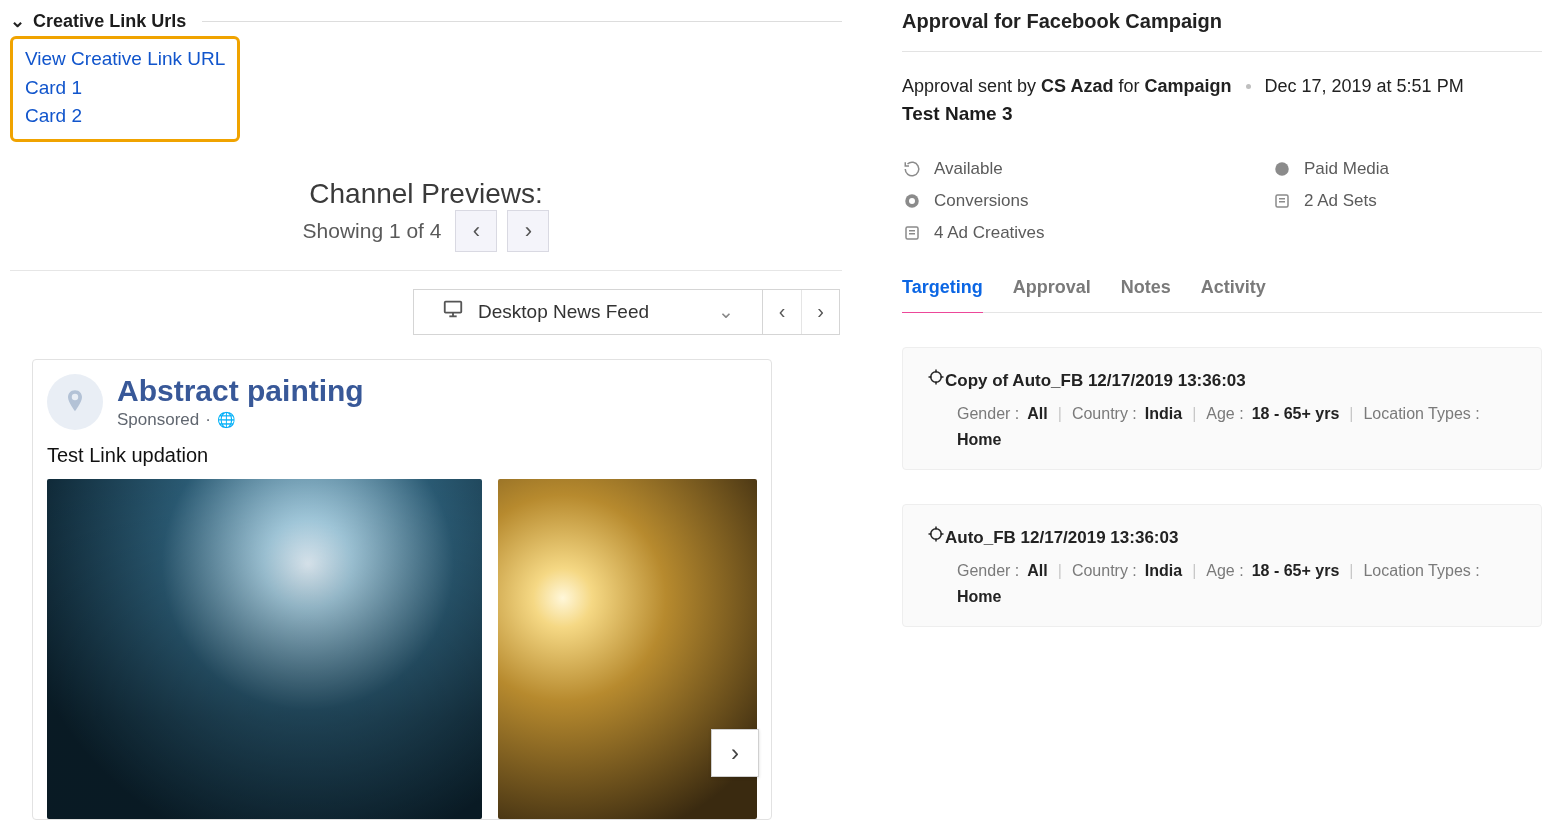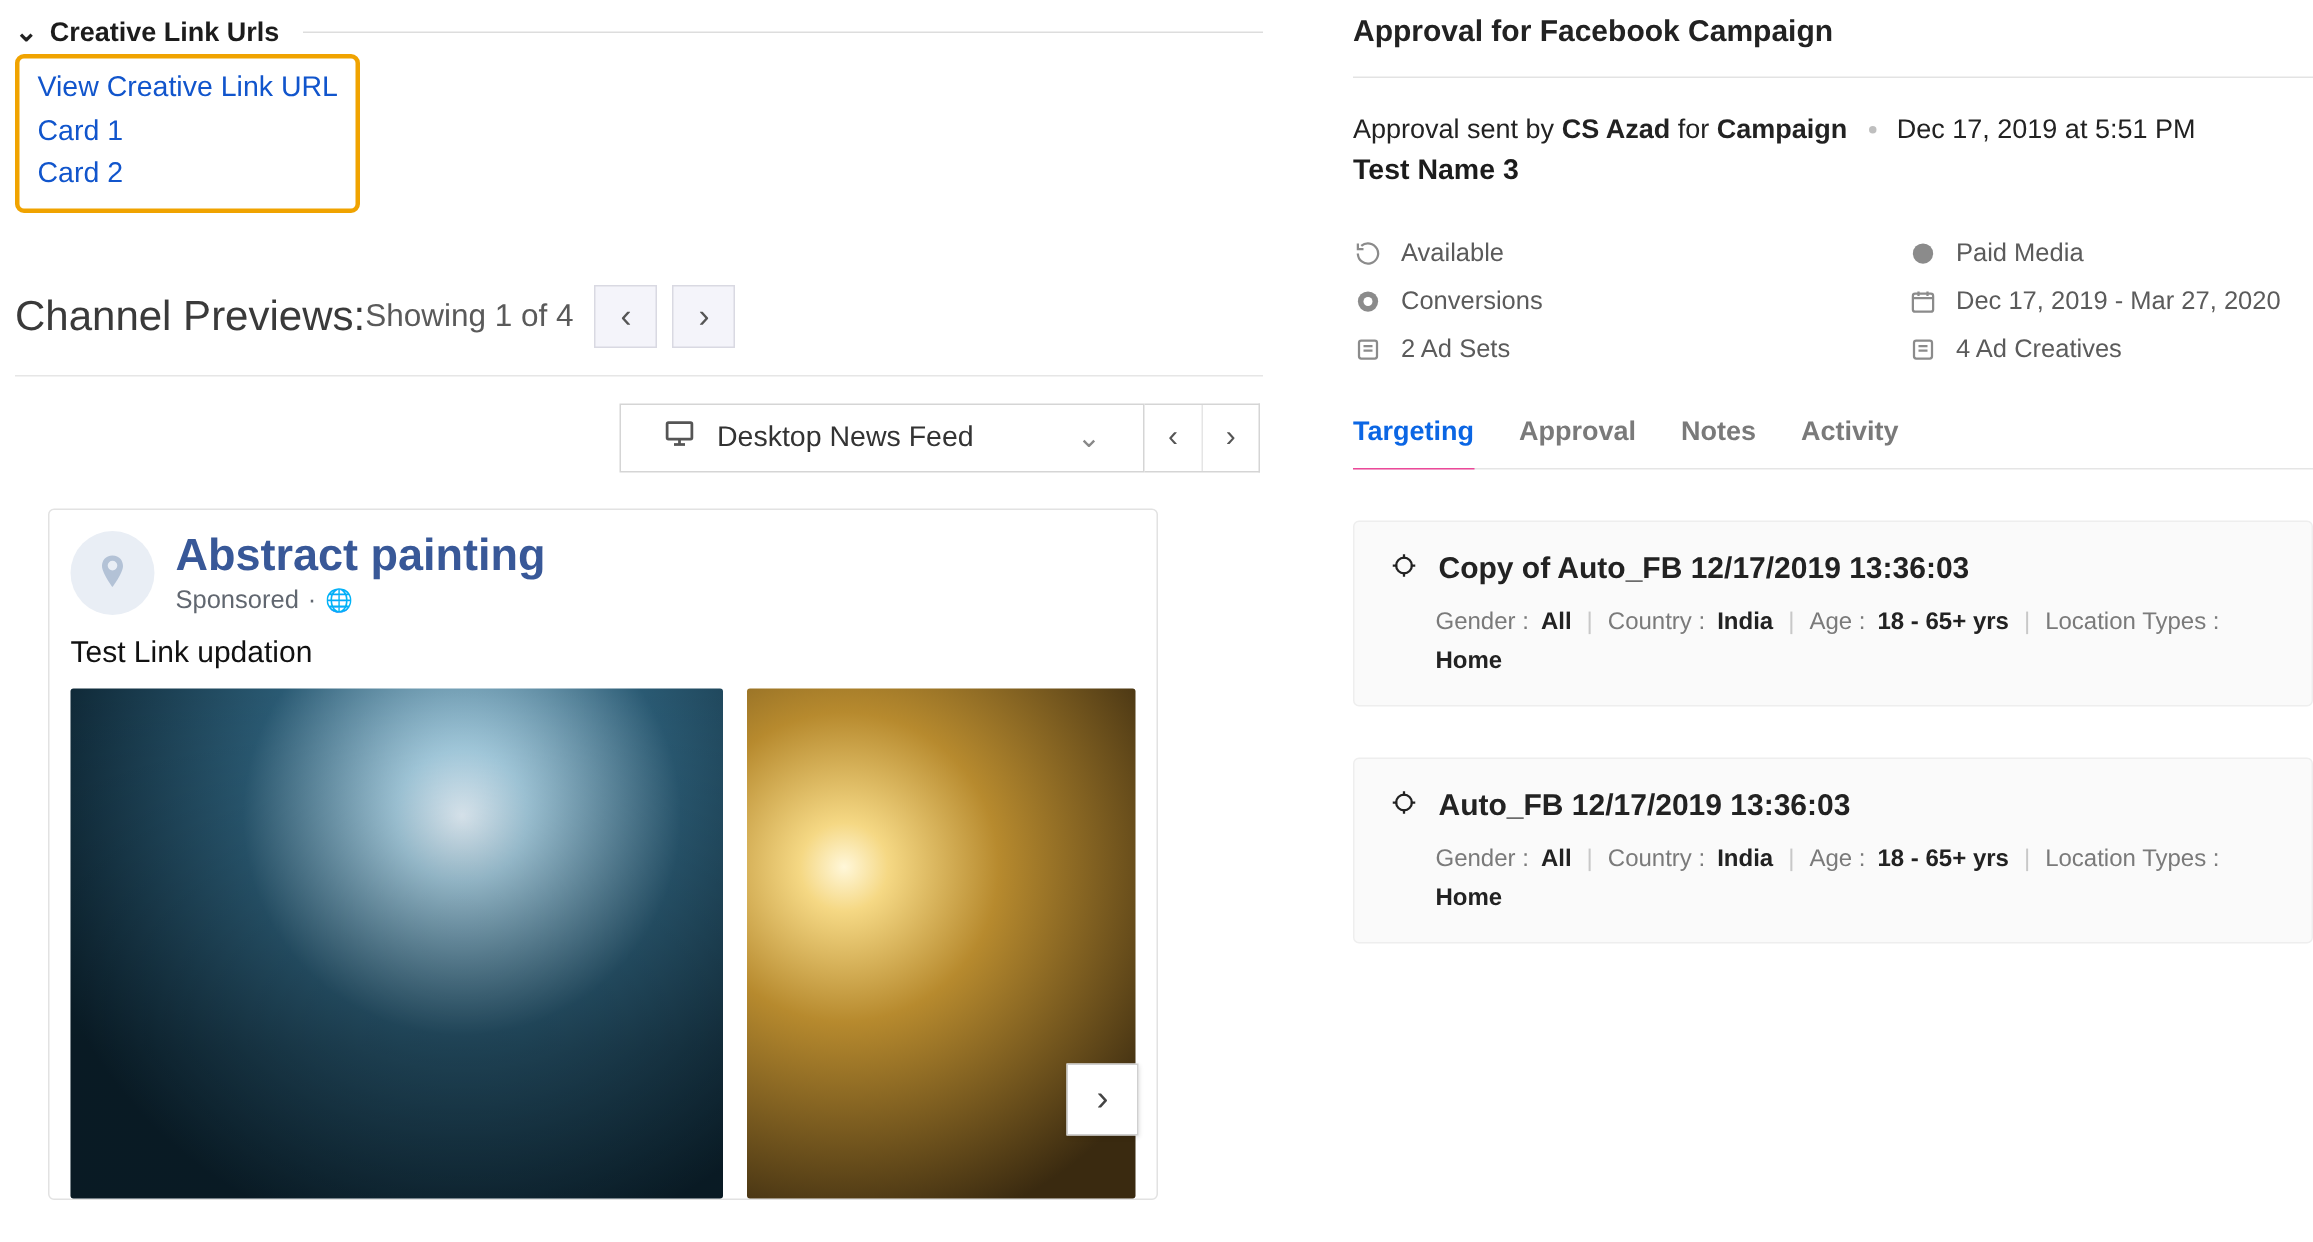--- a/index.html
+++ b/index.html
@@ -50,23 +50,24 @@
   .link-line {
     color: #1155cc;
     font-size: 19px;
     line-height: 1.5;
     cursor: pointer;
   }
   
   .channel-row {
     display: flex;
     align-items: center;
-    margin-top: 48px;
+    margin-top: 36px;
     padding-bottom: 18px;
     border-bottom: 1px solid #e6e6e6;
+    flex-direction: column;
   }
   .channel-title {
     font-size: 28px;
     color: #3a3a3a;
     font-weight: 400;
   }
   .showing {
     font-size: 21px;
     color: #5a5a5a;
   }
@@ -188,21 +189,21 @@
     cursor:pointer;
   }
   .tab.active { color:#0b66e4; border-bottom:1px solid #ec4899; margin-bottom:-1px; }
   .target-card {
     margin-top: 34px;
     border:1px solid #eee;
     background:#fafafa;
     border-radius:4px;
     padding: 20px 24px;
   }
-  .tgt-head { display:flex; align-items:flex-start; gap:14px; font-weight:700; font-size:20px; color:#222;}
+  .tgt-head { display:flex; align-items:flex-end; font-weight:700; font-size:17px; color:#222;}
   .tgt-det {
     margin-top: 14px;
     font-size:16px;
     color:#7a7a7a;
     display:flex; gap:8px; align-items:center; flex-wrap:wrap;
     padding-left: 30px;
   }
   .tgt-det .val { color:#222; font-weight:600; }
   .tgt-det .sep { color:#c8c8c8; padding:0 2px;}
 </style>
@@ -317,31 +318,20 @@
           <svg viewBox="0 0 24 24" width="18" height="18" fill="currentColor">
               <circle cx="12" cy="12" r="9"></circle>
               <circle cx="12" cy="12" r="4" fill="#fff"></circle>
             </svg>
         </span>
         <span>Conversions</span>
       </div>
       <div class="meta-item">
         <span class="mi-icon">
           <svg viewBox="0 0 24 24" width="18" height="18" fill="none" stroke="currentColor" stroke-width="2">
-              <rect x="3" y="5" width="18" height="16" rx="2"></rect>
-              <line x1="3" y1="9" x2="21" y2="9"></line>
-              <line x1="8" y1="3" x2="8" y2="7"></line>
-              <line x1="16" y1="3" x2="16" y2="7"></line>
-            </svg>
-        </span>
-        <span>Dec 17, 2019 - Mar 27, 2020</span>
-      </div>
-      <div class="meta-item">
-        <span class="mi-icon">
-          <svg viewBox="0 0 24 24" width="18" height="18" fill="none" stroke="currentColor" stroke-width="2">
               <rect x="4" y="4" width="16" height="16" rx="2"></rect>
               <line x1="8" y1="9" x2="16" y2="9"></line>
               <line x1="8" y1="13" x2="16" y2="13"></line>
             </svg>
         </span>
         <span>2 Ad Sets</span>
       </div>
       <div class="meta-item">
         <span class="mi-icon">
           <svg viewBox="0 0 24 24" width="18" height="18" fill="none" stroke="currentColor" stroke-width="2">

